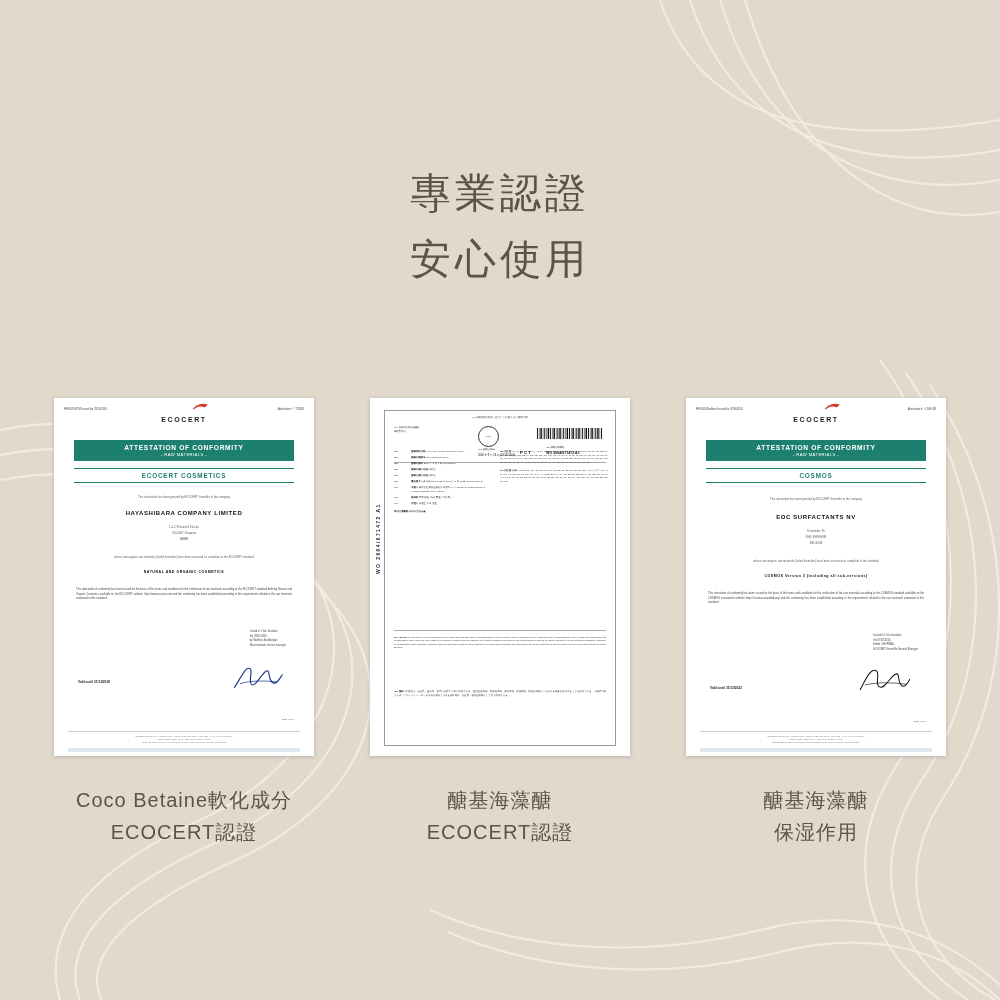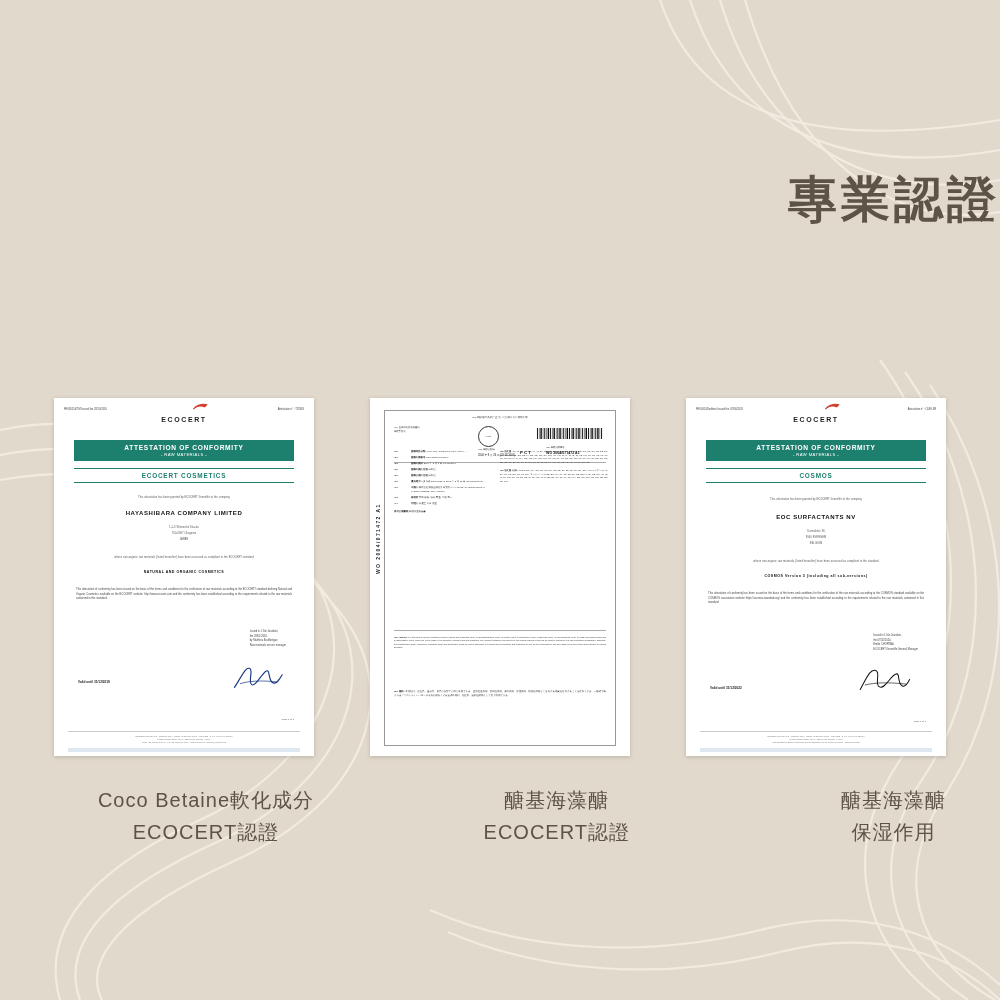--- a/index.html
+++ b/index.html
@@ -19,44 +19,44 @@
     inset: 0;
     width: 1000px;
     height: 1000px;
     pointer-events: none;
   }
   .headline {
     position: absolute;
     top: 160px;
     left: 0;
     width: 1000px;
-    text-align: right;
+    text-align: center;
     color: #5d5346;
-    font-size: 49px;
+    font-size: 41px;
     letter-spacing: 4px;
     line-height: 1.62;
-    font-weight: 700;
+    font-weight: 400;
   }
   .headline .line {
     display: block;
   }
   .certs {
     position: absolute;
     top: 398px;
     left: 0;
     width: 1000px;
     display: flex;
     justify-content: center;
     gap: 56px;
   }
   .cert {
     width: 260px;
     display: flex;
     flex-direction: column;
-    align-items: flex-end;
+    align-items: center;
   }
   .doc {
     width: 260px;
     height: 358px;
     background: #ffffff;
     box-shadow: 0 1px 4px rgba(90,75,60,0.28);
     position: relative;
     overflow: hidden;
   }
   .caption {
@@ -335,20 +335,21 @@
     <path d="M880,360 C960,470 980,640 900,760 C840,850 860,940 940,1000"></path>
     <path d="M905,372 C985,485 1005,650 925,775 C865,862 888,948 968,1000"></path>
     <path d="M930,385 C1008,500 1028,662 948,790 C890,874 915,955 995,1000"></path>
     <path d="M430,910 C520,950 640,960 760,930 C860,905 940,930 1000,985"></path>
     <path d="M448,932 C540,972 660,982 780,952 C876,928 950,952 1000,1000"></path>
   </g>
 </svg>
 
 <div class="headline">
   <span class="line">專業認證</span>
+  <span class="line">安心使用</span>
 </div>
 
 <div class="certs">
 
   <div class="cert">
     <div class="doc">
       <div class="eco-top">
         <div class="eco-ref-left">FR065554/TM
 Issued the 28/10/2016</div>
         <div class="eco-logo">

